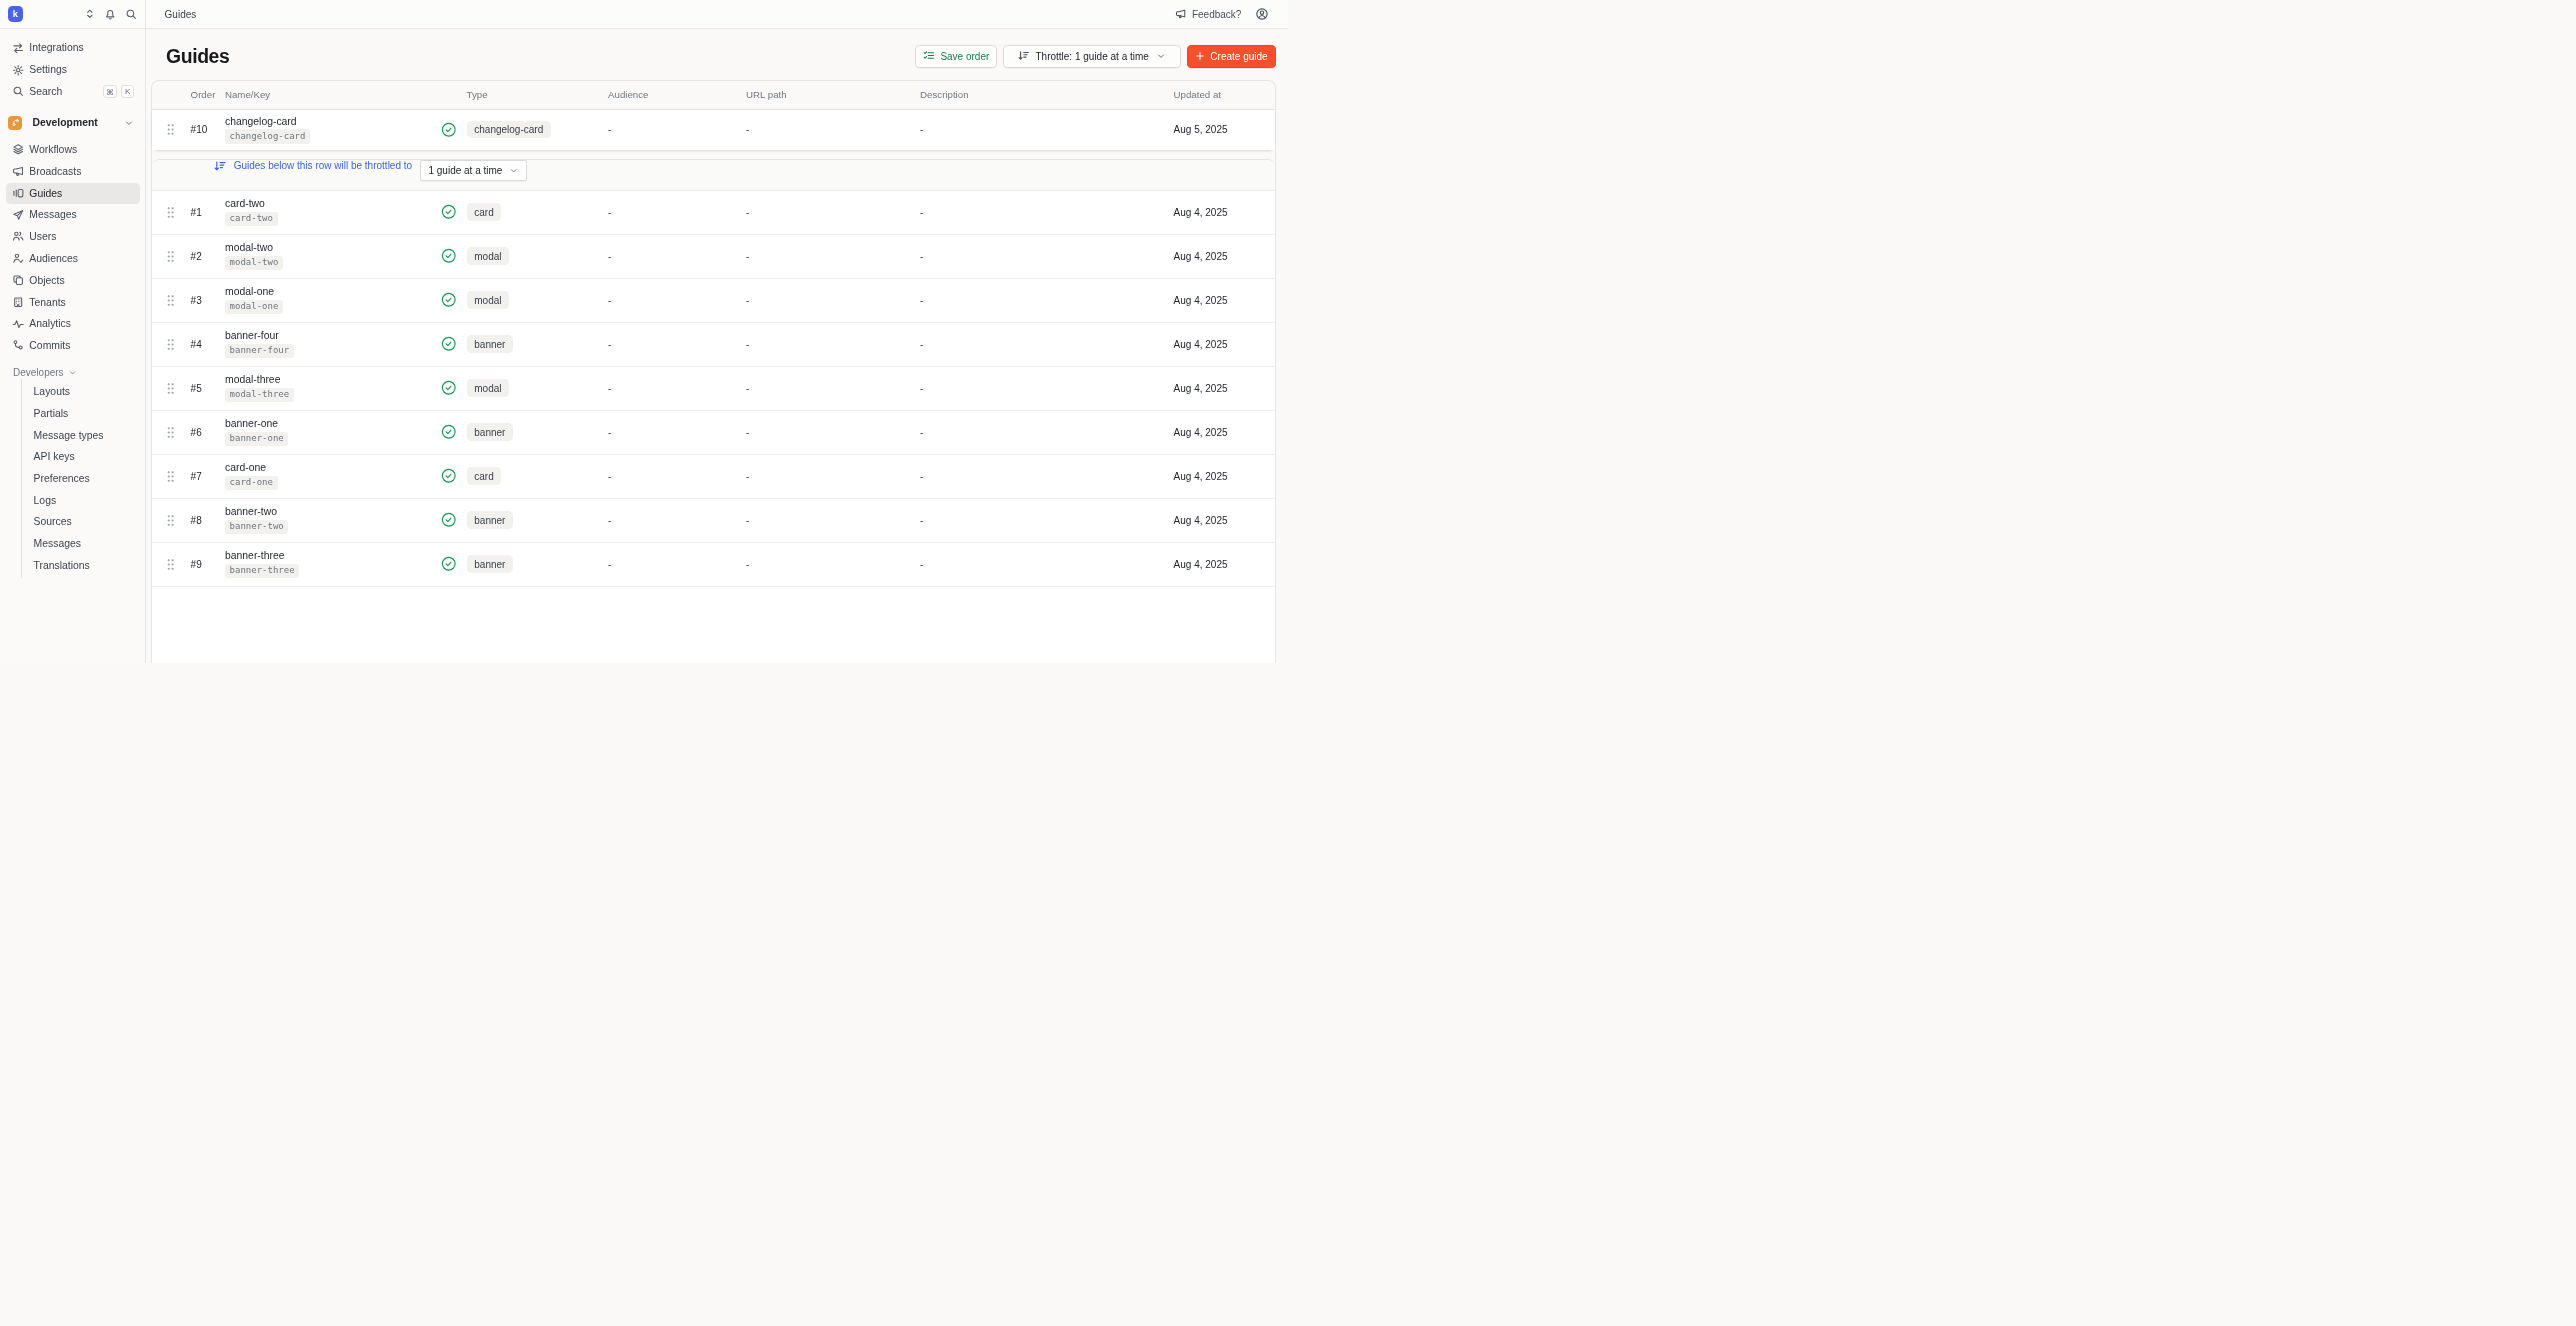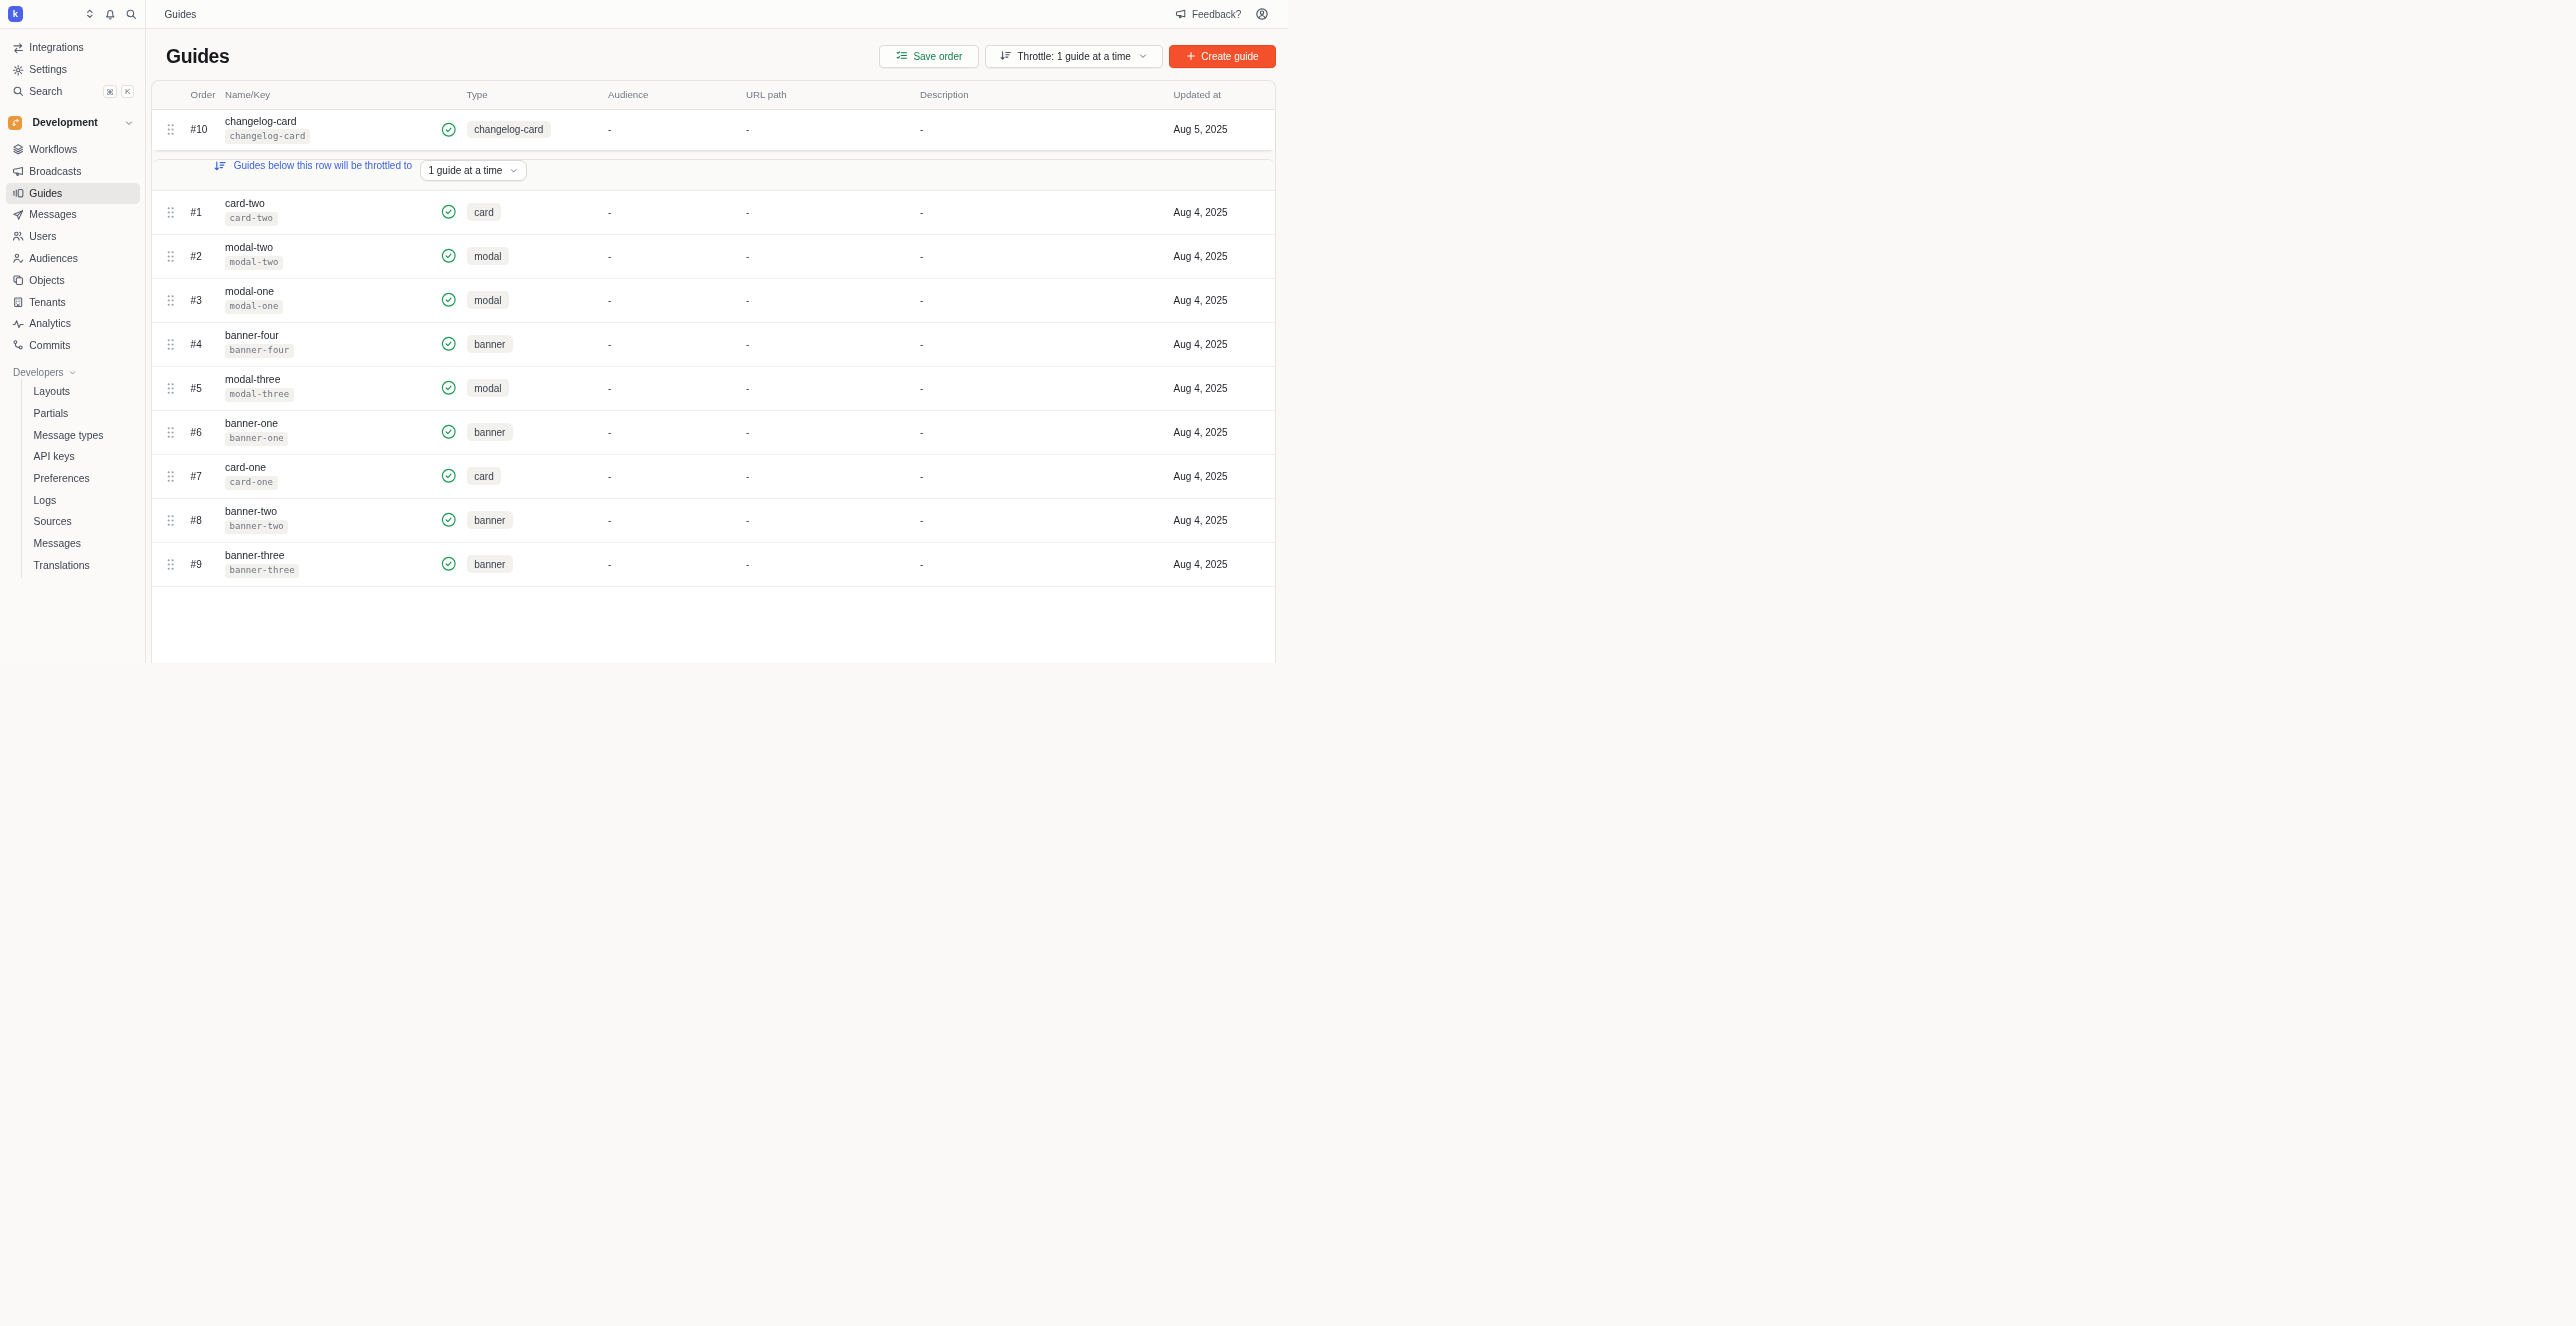--- a/index.html
+++ b/index.html
@@ -60,21 +60,21 @@
   .subnav { margin-left:21px; border-left:0.8px solid #E5E3E0; padding:1.5px 0; }
   .subnav-item { height:21.7px; display:flex; align-items:center; padding-left:11.6px; font-size:10.4px; color:#3D4451; cursor:default; }
 
   
   .main { grid-row:2; grid-column:2; background:#FAF9F7; overflow:hidden; display:flex; flex-direction:column; }
   .main-header { display:flex; align-items:center; padding:15.5px 12.4px 12.4px 20px; }
   .page-title { font-size:19.4px; font-weight:700; color:#17191C; letter-spacing:-0.02em; }
   .actions { margin-left:auto; display:flex; align-items:center; gap:6.2px; }
   .btn {
     height:23px; border-radius:4.6px; display:flex; align-items:center; gap:5.4px;
-    font-size:10px; padding:0 16px; cursor:default; white-space:nowrap;
+    font-size:10px; padding:0 7px; cursor:default; white-space:nowrap;
   }
   .btn-outline { background:#FDFDFC; border:0.8px solid #DCDAD6; box-shadow:0 0.8px 0.8px rgba(0,0,0,.04); }
   .btn-save { color:#0F7E4E; }
   .btn-throttle { color:#23272E; padding:0 14px; }
   .btn-throttle .chev { color:#6B7280; margin-left:1.5px; }
   .btn-primary { background:#F4502C; color:#fff; border:0.8px solid #E8461F; box-shadow:0 0.8px 0.8px rgba(0,0,0,.08); }
 
   
   .table-wrap {
     margin:0 12.4px 0 4.6px; height:635px;
@@ -92,21 +92,21 @@
   }
   .info-row { height:29px; display:flex; align-items:center; justify-content:center; font-size:10px; color:#586170; }
   .zone-gap { height:7.7px; }
   .zone-b { background:#fff; border-top:0.8px solid #E4E2DF; border-radius:7.7px 7.7px 0 0; flex:1 1 auto; display:flex; flex-direction:column; }
   .throttle-row {
     height:31px; background:#FAFAF8; border-bottom:0.8px solid #ECEBE8; border-radius:7.7px 7.7px 0 0;
     display:flex; padding-left:62px; gap:7.7px;
   }
   .throttle-text { font-size:10px; color:#3D63DD; }
   .mini-select {
-    height:21.7px; background:#fff; border:0.8px solid #DCDAD6; border-radius:7px; box-shadow:0 0.8px 0.8px rgba(0,0,0,.04);
+    height:21.7px; background:#fff; border:0.8px solid #DCDAD6; border-radius:2px; box-shadow:0 0.8px 0.8px rgba(0,0,0,.04);
     display:flex; align-items:center; gap:7px; padding:0 7.7px; font-size:10px; color:#23272E; cursor:default;
   }
   .mini-select .chev { color:#6B7280; }
 
   .guide-row { height:44px; border-bottom:0.8px solid #F0EFEC; background:#fff; }
   .guide-row.tall { height:40px; border-bottom:none; }
   .handle-cell { padding-left:14px; color:#99A1AB; cursor:grab; }
   .order-txt { font-size:10px; color:#23272E; }
   .name-cell { display:flex; flex-direction:column; gap:2.3px; justify-content:center; }
   .g-name { font-size:10.4px; font-weight:500; color:#1F242B; }

